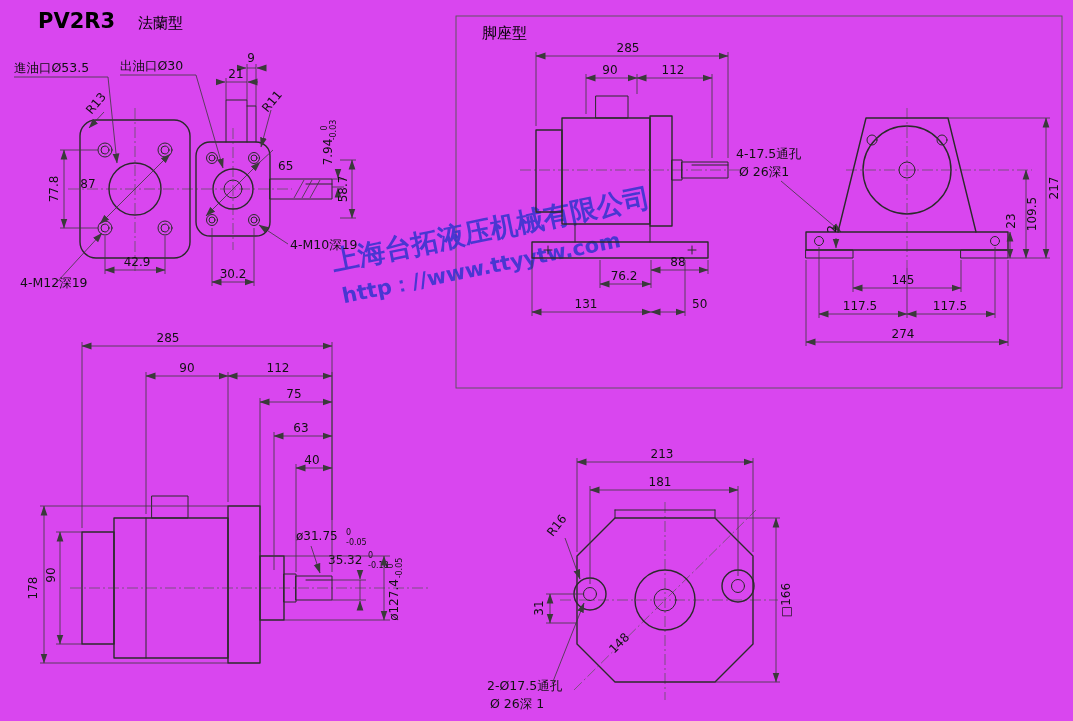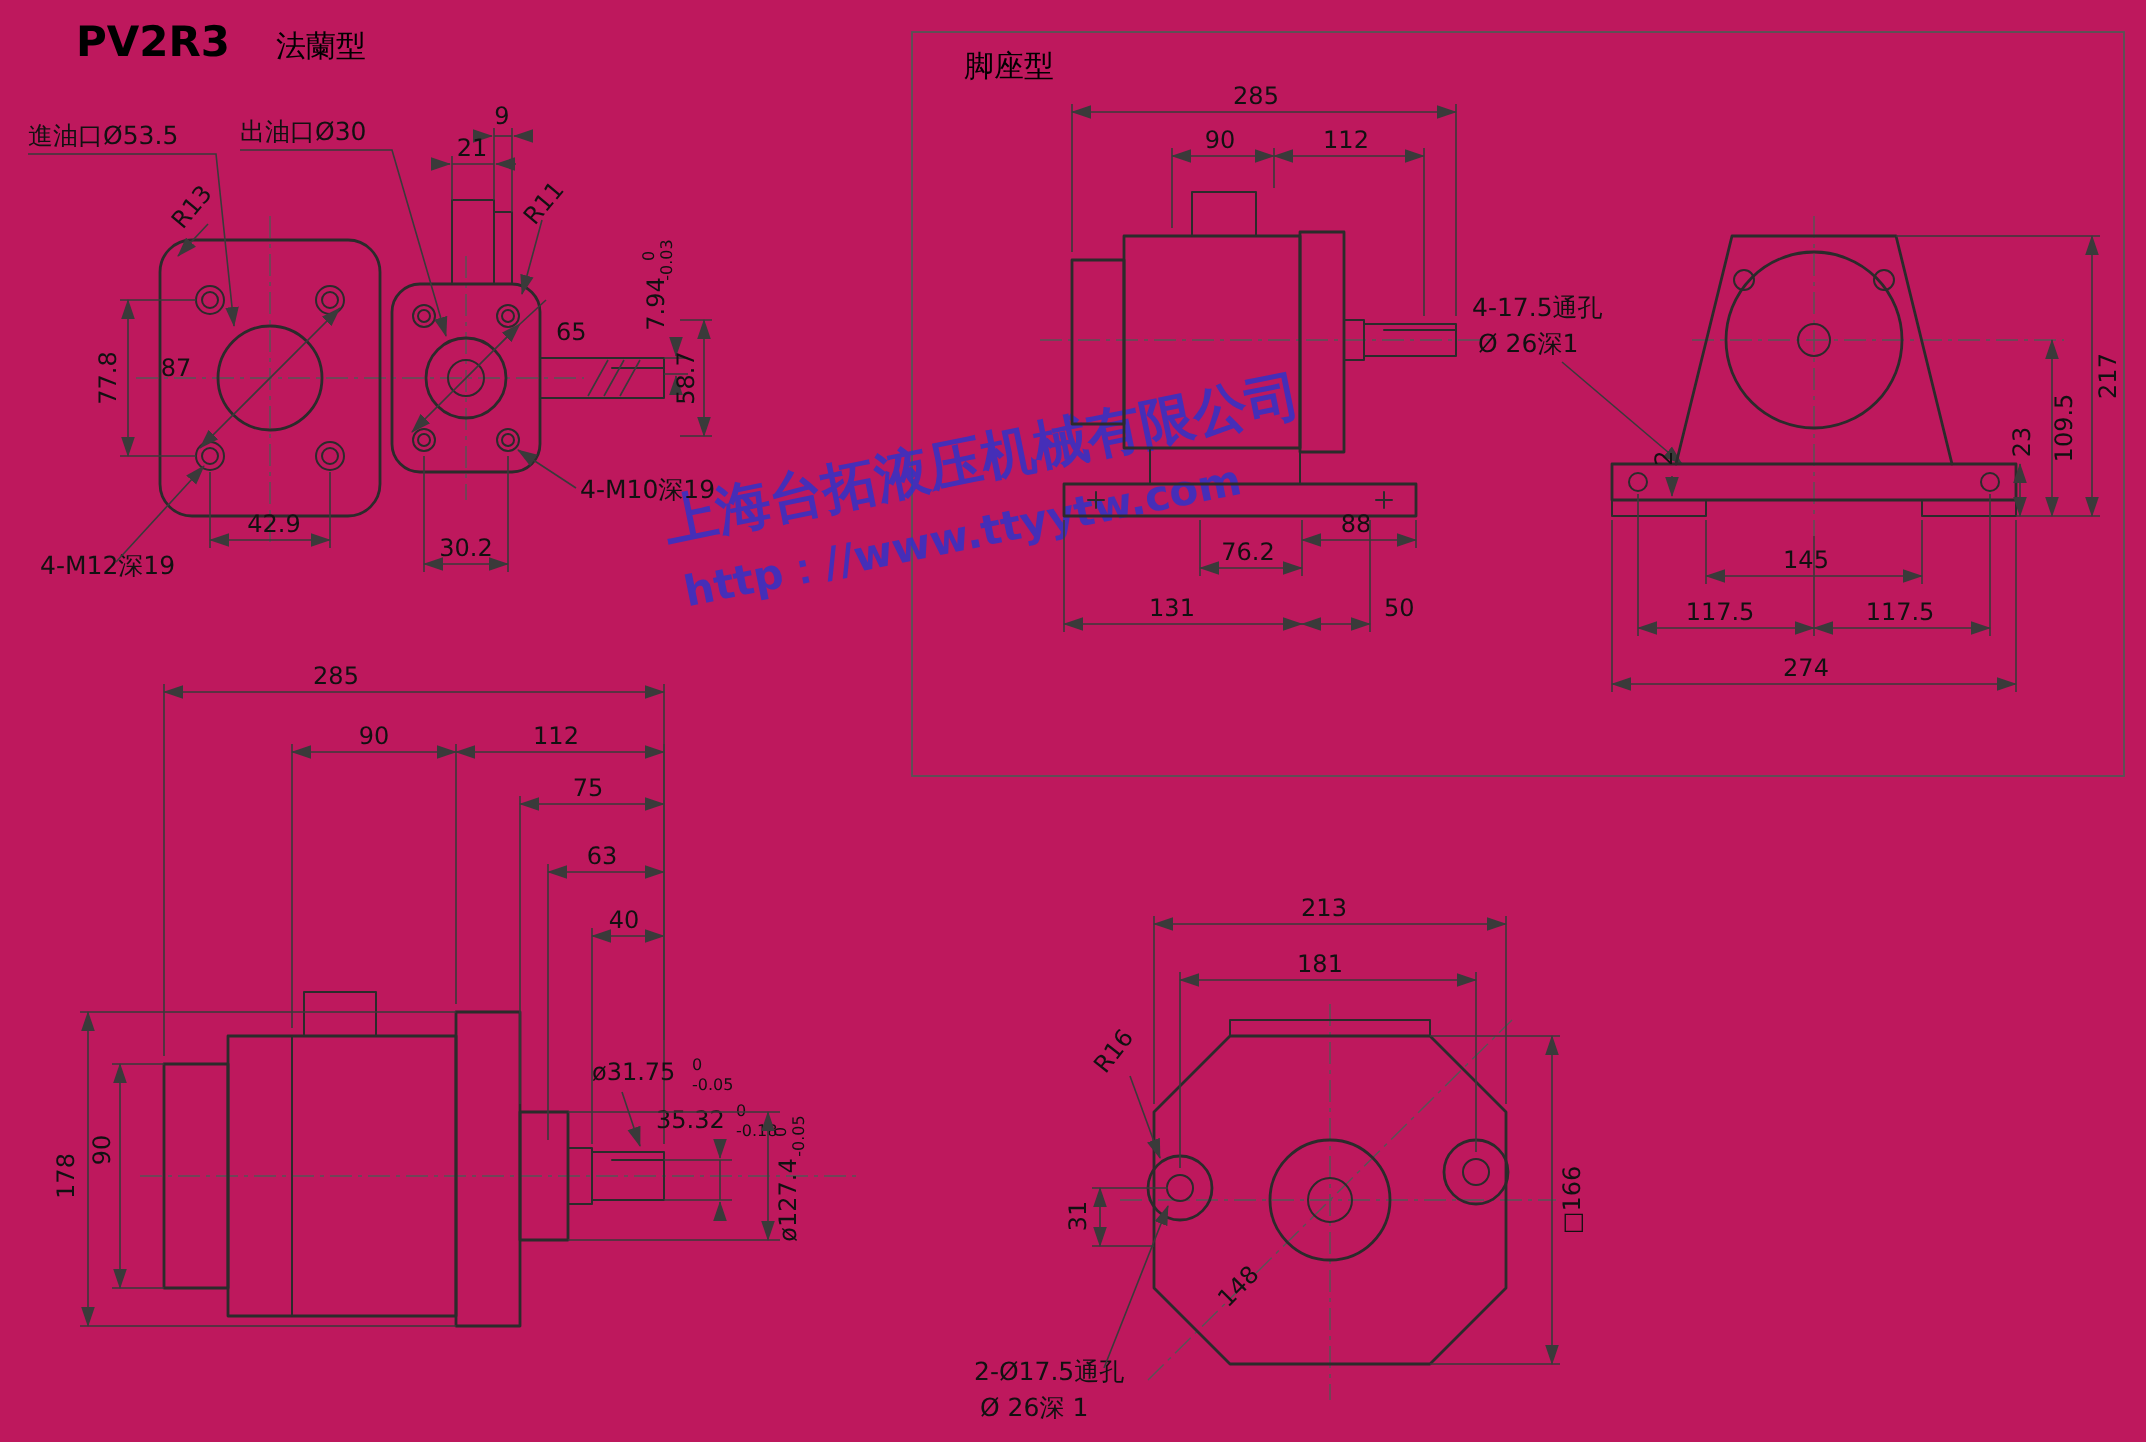--- a/index.html
+++ b/index.html
@@ -1,16 +1,16 @@
 <!DOCTYPE html>
 <html><head>
 <meta charset="utf-8">
 <style>
   html,body{margin:0;padding:0;background:#fff;}
-  #stage{position:relative;width:1073px;height:721px;background:#be185d;overflow:hidden;
+  #stage{position:relative;width:1073px;height:721px;background:#d946ef;overflow:hidden;
          font-family:"DejaVu Sans","Liberation Sans",sans-serif;}
   svg{display:block;}
   
   .o  {fill:none;stroke:#2b2b2b;stroke-width:1.4;stroke-linejoin:round;stroke-linecap:round;}
   .o2 {fill:none;stroke:#2b2b2b;stroke-width:1;stroke-linejoin:round;stroke-linecap:round;}
   .dim{fill:none;stroke:#3a3a3a;stroke-width:.8;}
   .cl {fill:none;stroke:#555;stroke-width:.7;stroke-dasharray:11 3 2 3;}
   .frame{fill:none;stroke:#555;stroke-width:.9;}
   text.t {font-size:12px;fill:#111;}
   text.tt{font-size:8px;fill:#111;}

